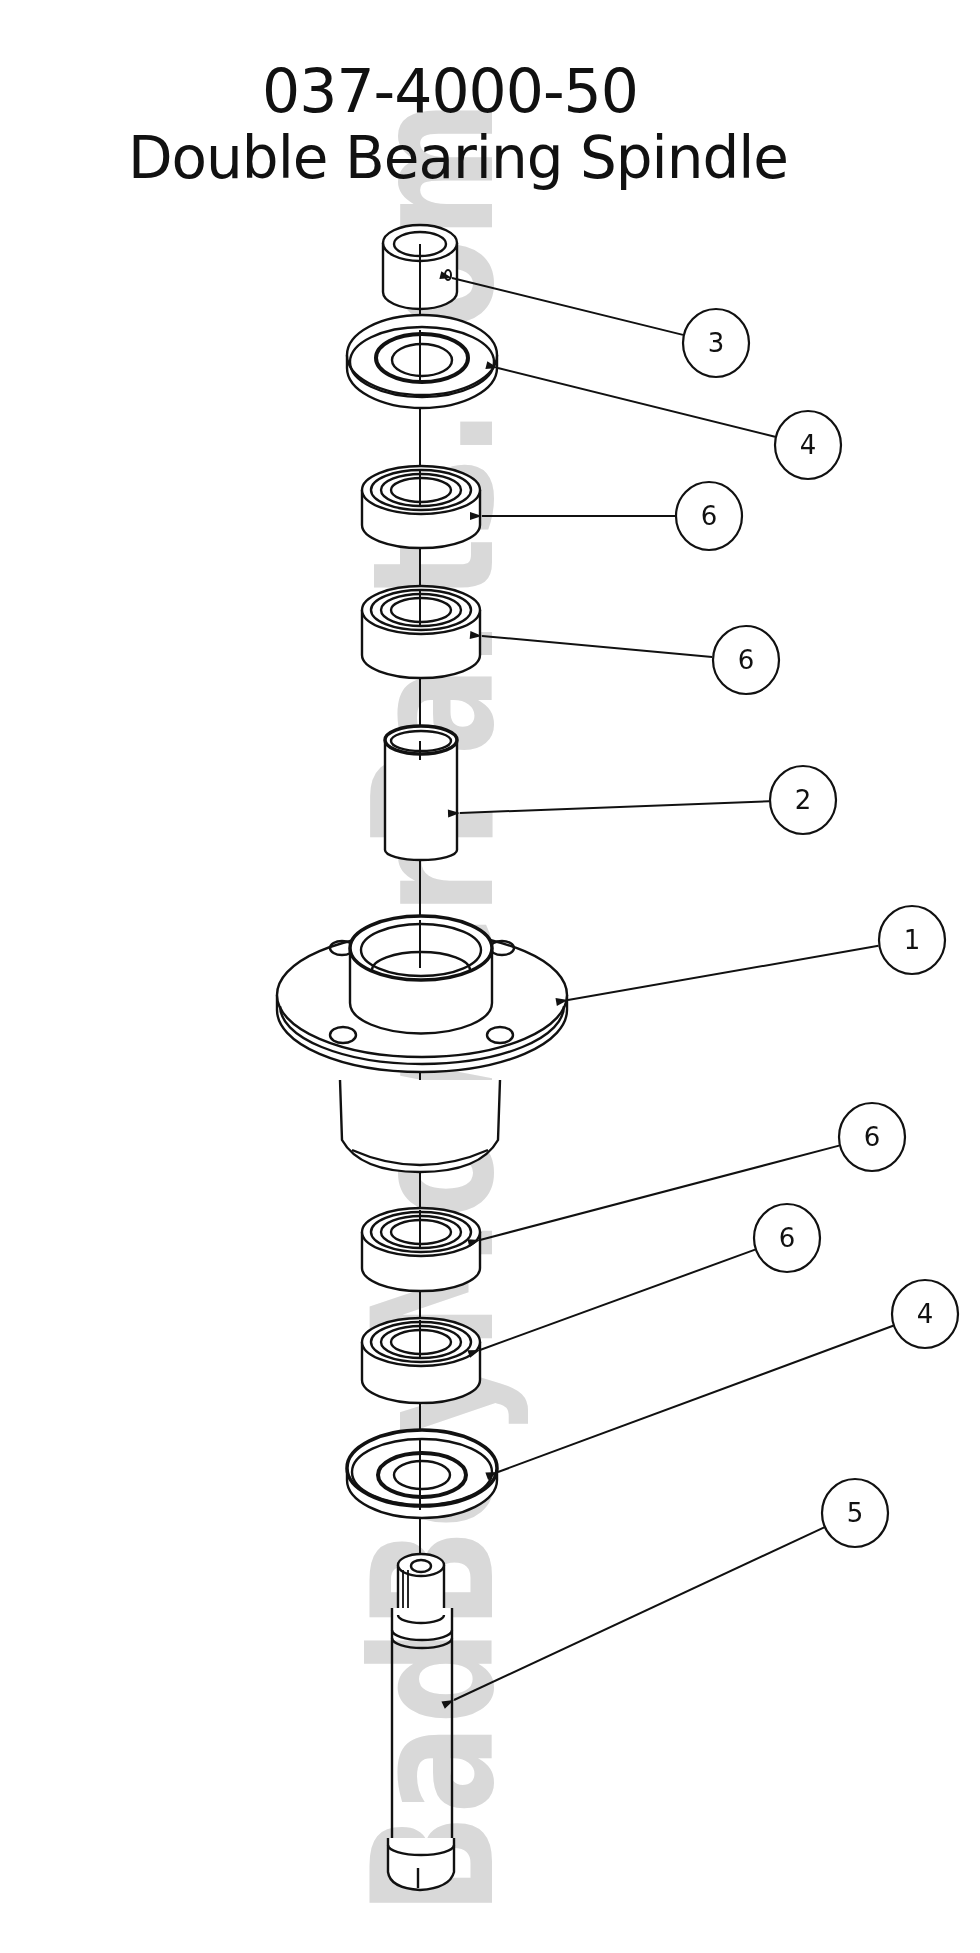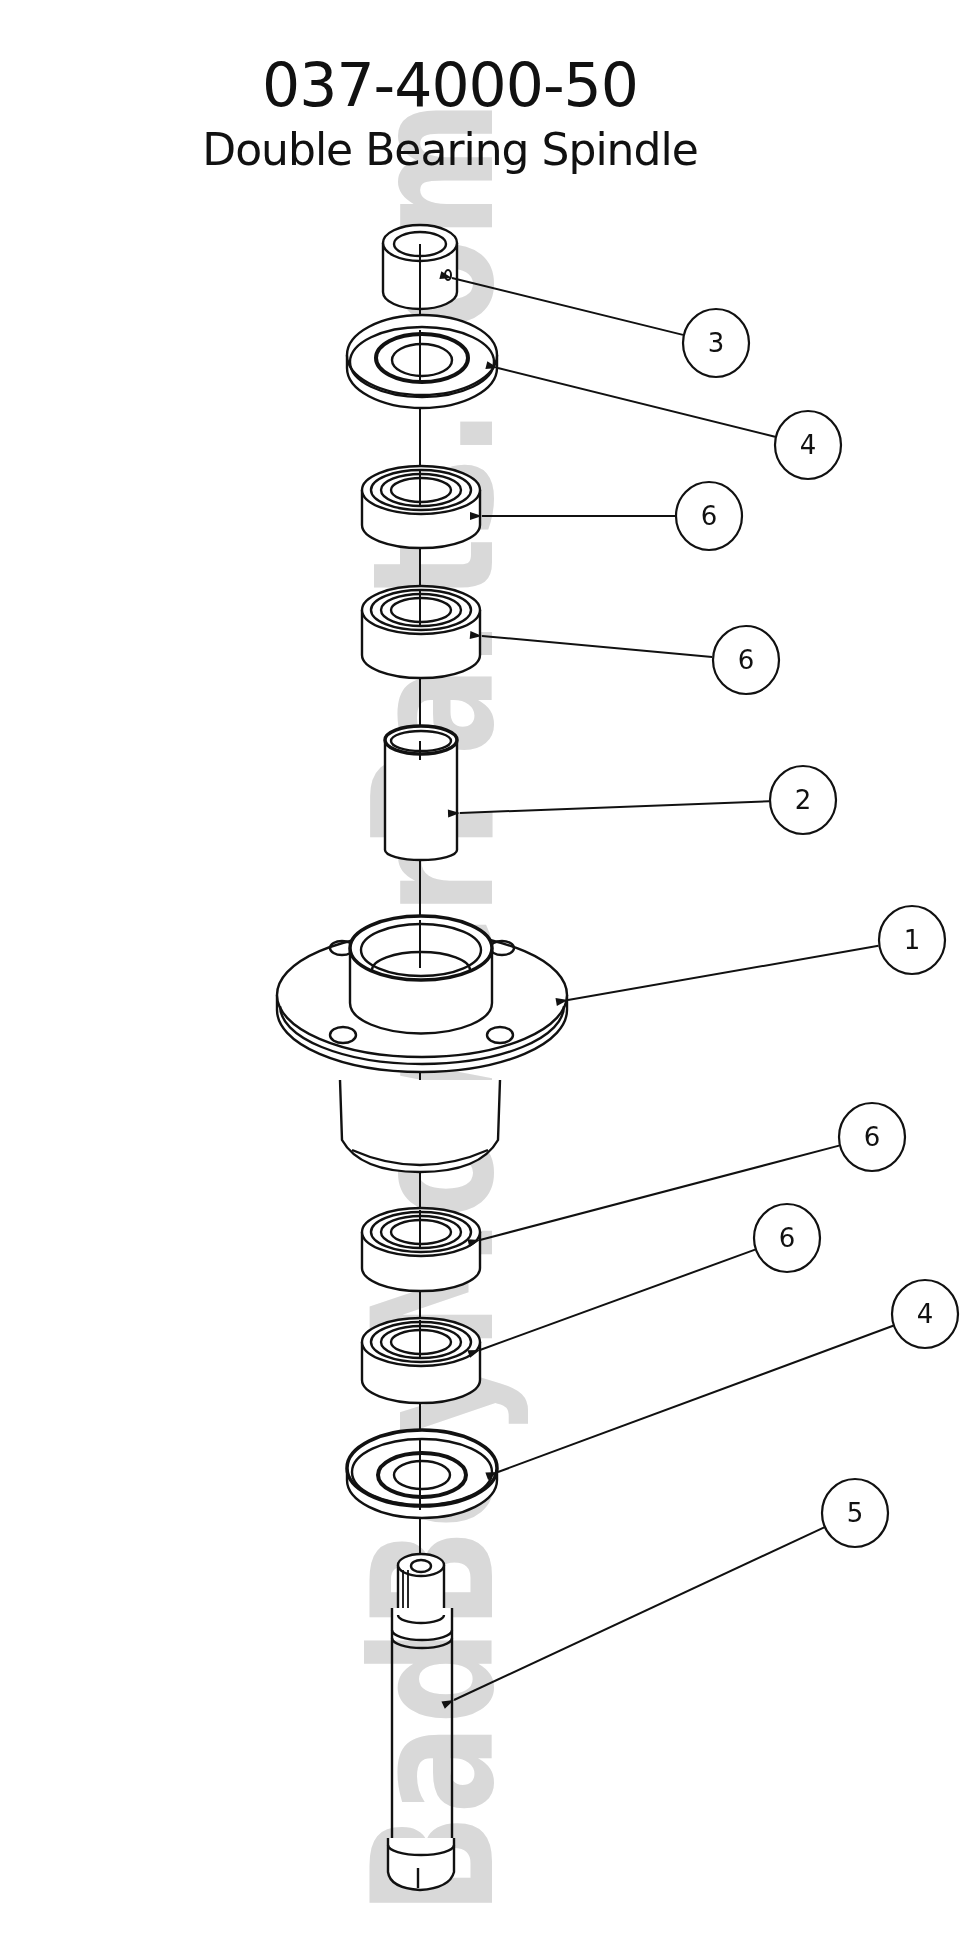--- a/index.html
+++ b/index.html
@@ -1,20 +1,20 @@
 <!DOCTYPE html>
 <html><head>
 <meta charset="utf-8">
 <style>
   html, body { margin: 0; padding: 0; background: #ffffff; }
   body { width: 980px; height: 1953px; position: relative; overflow: hidden; font-family: "DejaVu Sans", sans-serif; }
   #stage { position: absolute; left: 0; top: 0; width: 980px; height: 1953px; }
   .title { position: absolute; left: 0; width: 900px; text-align: center; color: #111; font-family: "DejaVu Sans", sans-serif; font-weight: normal; white-space: nowrap; }
-  #title-part { top: 50px; font-size: 60px; letter-spacing: -1px; left: 50px; width: 800px; }
-  #title-name { top: 124px; font-size: 44px; letter-spacing: -1px; left: 20px; width: 860px; }
+  #title-part { top: 56px; font-size: 60px; letter-spacing: -1px; left: 50px; width: 800px; }
+  #title-name { top: 124px; font-size: 58px; letter-spacing: -1px; left: 28px; width: 860px; }
   svg text { font-family: "DejaVu Sans", sans-serif; }
 </style>
 </head>
 <body>
 
 <div id="stage">
 
   <svg width="980" height="1953" style="position:absolute;left:0;top:0">
     <text id="wm-text" x="0" y="0" fill="#d9d9d9" font-weight="bold" font-size="168" transform="translate(492,1915) rotate(-90)" textLength="1815" lengthAdjust="spacingAndGlyphs">BadBoyMowerParts.com</text>
   </svg>

